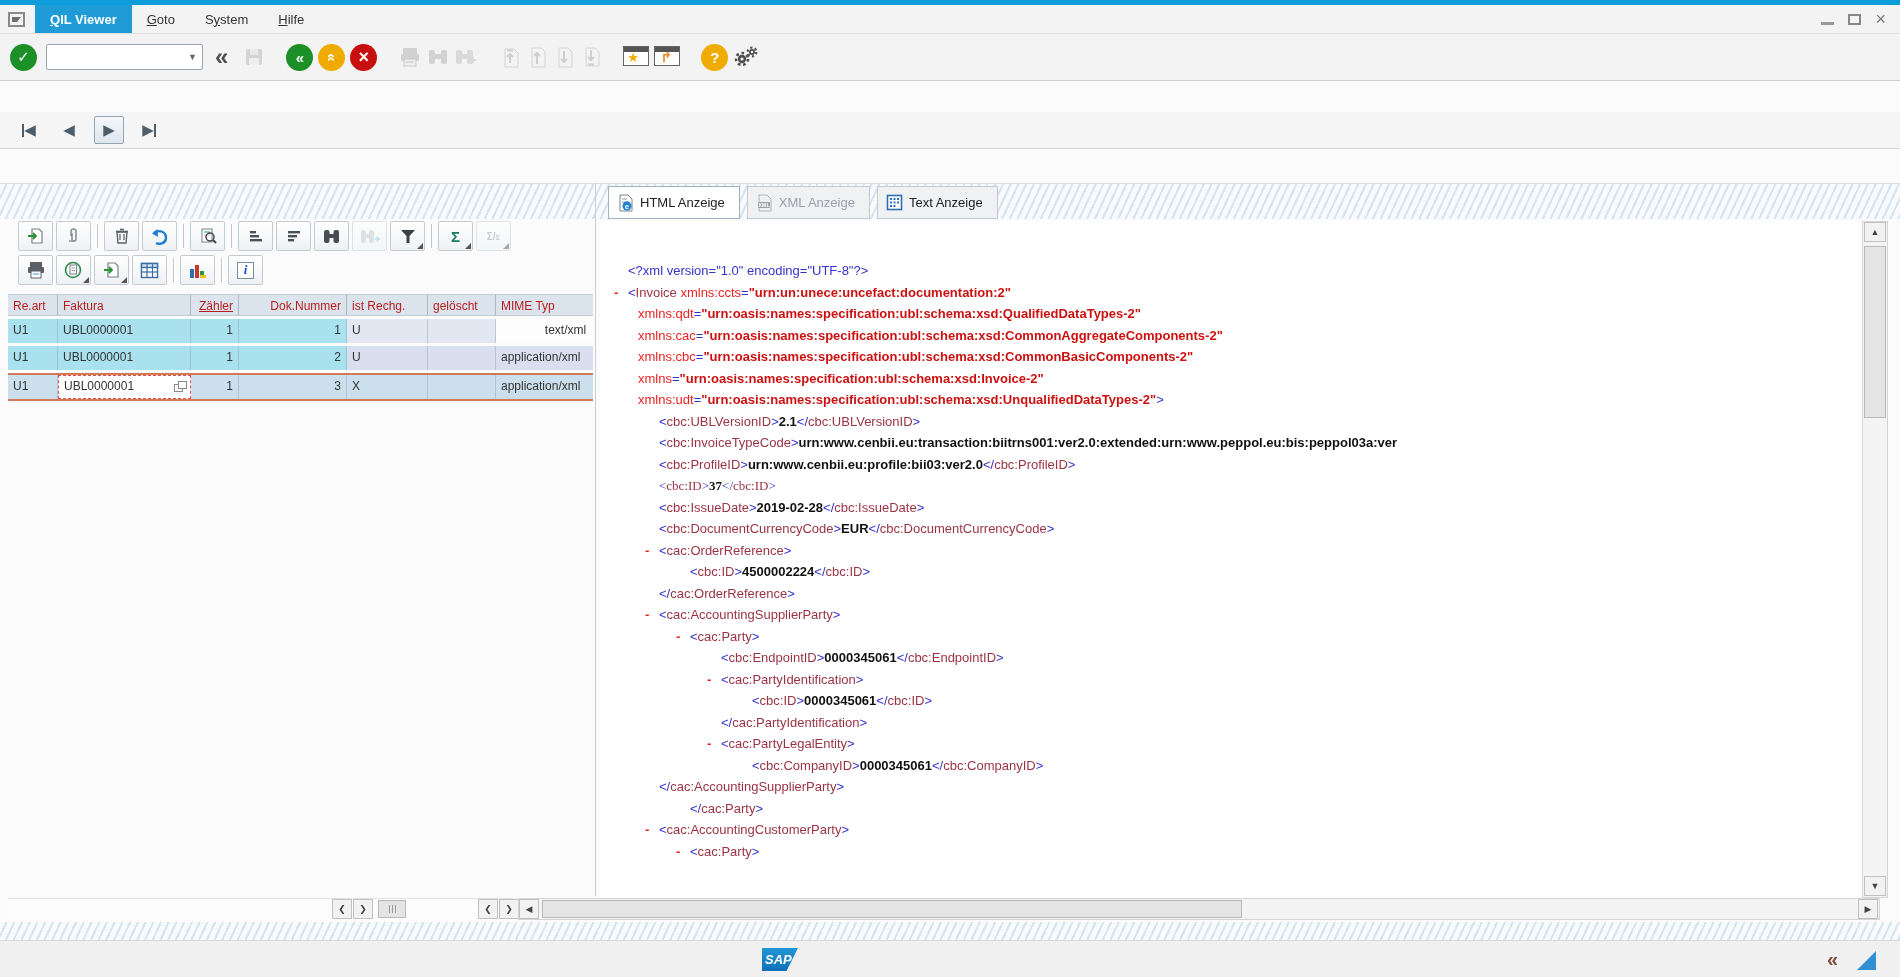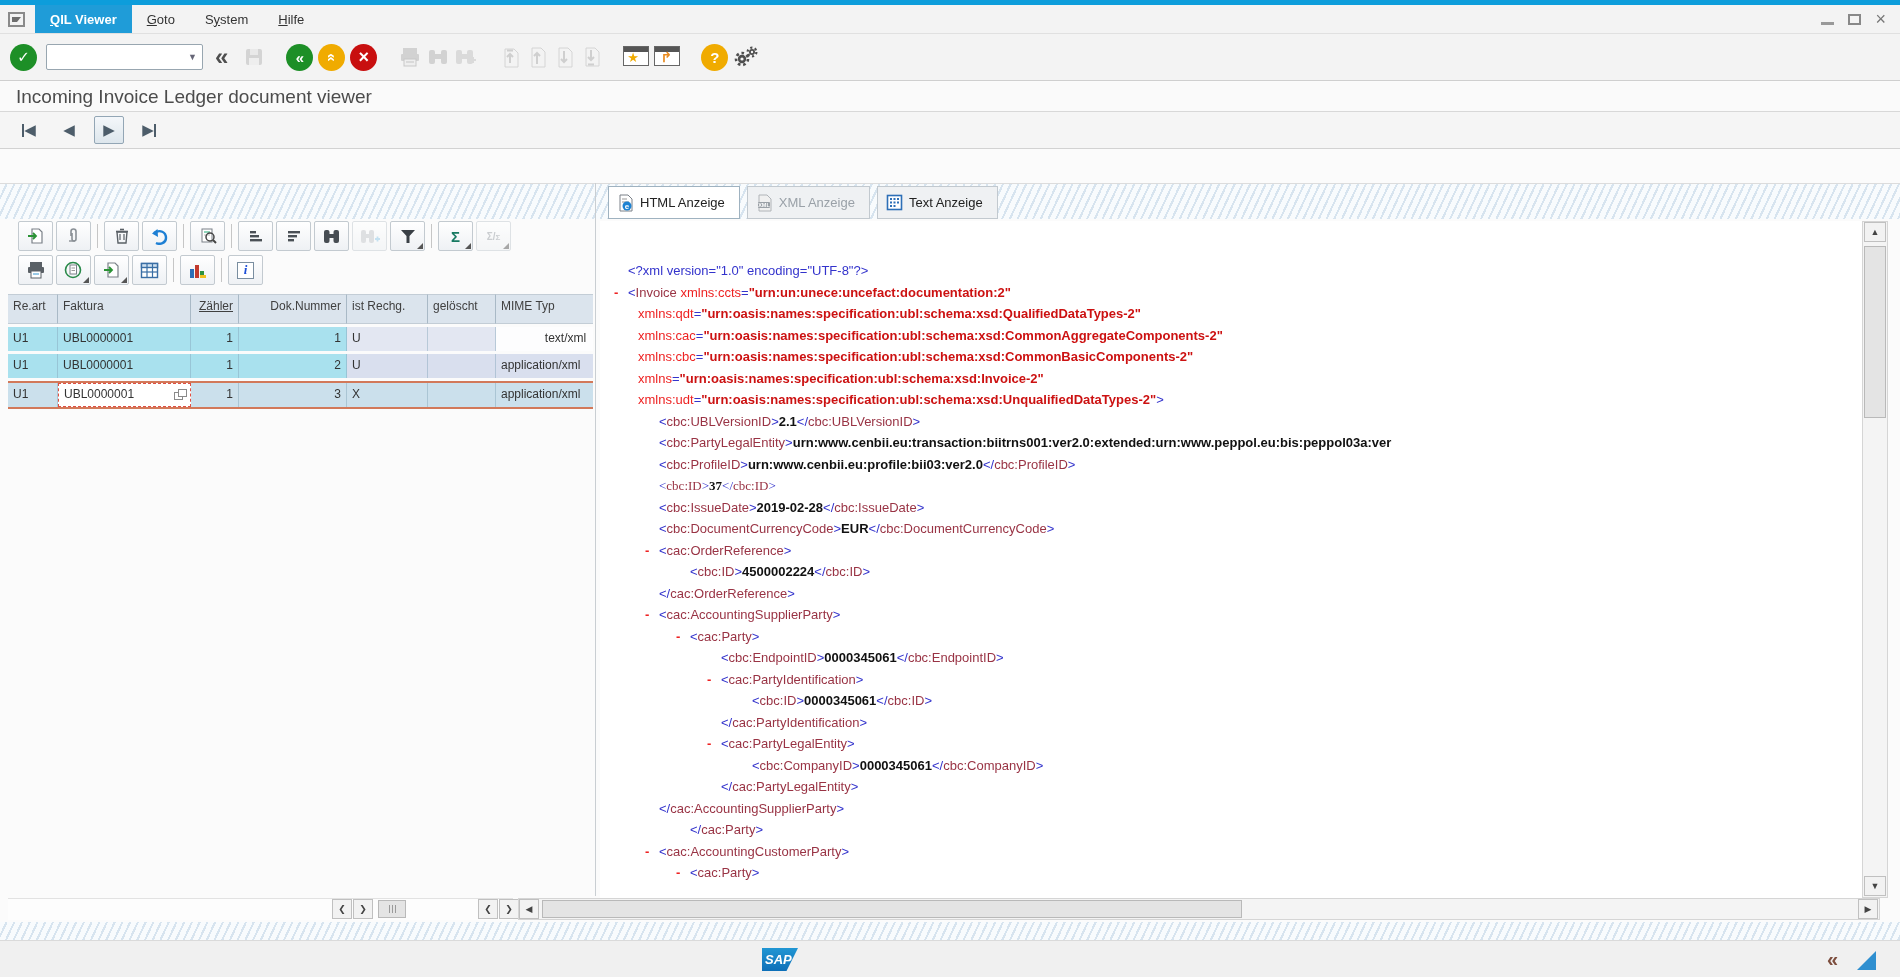--- a/index.html
+++ b/index.html
@@ -54,22 +54,22 @@
            justify-content:center;margin-right:3px;}
   .alv-btn.disabled{opacity:.5;}
   .alv-sep{width:1px;height:24px;background:#c6c6c6;margin:0 6px 0 3px;}
   .ddcorner{position:absolute;right:1px;bottom:1px;width:0;height:0;
             border-left:6px solid transparent;border-bottom:6px solid #555;}
   
   #leftpanel{position:absolute;left:8px;top:68px;width:585px;height:652px;overflow:hidden;}
   #alvtable{position:absolute;left:0;top:76px;white-space:nowrap;font-size:12px;}
   .trow{display:flex;margin-bottom:3px;}
   .tcell{height:24px;padding:4px 5px 0 5px;overflow:hidden;border-right:1px solid rgba(130,165,185,.45);}
-  .thead .tcell{height:30px;background:#dbe4ed;border-right:1px solid #a9b9c6;border-top:1px solid #c3cdd6;
-                border-bottom:1px solid #c3cdd6;color:#404040;}
+  .thead .tcell{height:22px;background:#dbe4ed;border-right:1px solid #a9b9c6;border-top:1px solid #c3cdd6;
+                border-bottom:1px solid #c3cdd6;color:#b91c1c;}
   .selrow{border-top:2px solid #d2795a;border-bottom:2px solid #d2795a;margin-bottom:1px;}
   .fcell{background:#fff !important;border:1px dashed #e05043 !important;position:relative;padding-top:3px;}
   .copyic{position:absolute;right:3px;top:5px;width:13px;height:12px;}
   .copyic i{position:absolute;width:9px;height:8px;border:1px solid #8a8a8a;background:#fff;}
   .copyic i:first-child{left:0;top:3px;}
   .copyic i:last-child{left:4px;top:0;}
   
   #tabs{position:absolute;left:608px;top:36px;display:flex;gap:7px;}
   .tab{height:33px;display:flex;align-items:center;gap:6px;padding:0 14px 0 8px;border:1px solid #c2c9cf;
        background:#eff1f3;font-size:13px;color:#222;}
@@ -250,23 +250,20 @@
             <circle cx="9" cy="14" r="6" fill="none" stroke="#4e4e4e" stroke-width="2.6" stroke-dasharray="2.6 2.8"></circle>
             <circle cx="9" cy="14" r="1.6" fill="#f3f3f3"></circle>
             <circle cx="19" cy="7" r="3" fill="#4e4e4e"></circle>
             <circle cx="19" cy="7" r="4.4" fill="none" stroke="#4e4e4e" stroke-width="2.2" stroke-dasharray="2.2 2.4"></circle>
             <circle cx="19" cy="7" r="1.2" fill="#f3f3f3"></circle>
           </svg>
         </span>
       </span>
     </div>
 
-  <div id="titlebar">
-    <span>Incoming Invoice Ledger document viewer</span>
-  </div>
 
   <div id="navbar">
       <span class="navbtn"><span class="navbar-bar"></span>◀</span>
       <span class="navbtn">◀</span>
       <span class="navbtn raised">▶</span>
       <span class="navbtn">▶<span class="navbar-bar"></span></span>
     </div>
 
   <div id="main">
     <div id="stripeband" class="stripes"></div>
@@ -539,37 +536,36 @@
       </div>
     <div id="xmlpane">
         <div class="xline" style="padding-left: 28px;"><span class="xs-p">&lt;?xml version="1.0" encoding="UTF-8"?&gt;</span></div>
         <div class="xline" style="padding-left: 28px;"><span class="xdash xs-a" style="left: 14px;">-</span><span class="xs-p">&lt;</span><span class="xs-e">Invoice</span><span class="xs-p"> </span><span class="xs-a">xmlns:ccts</span><span class="xs-p">=</span><span class="xs-v">"urn:un:unece:uncefact:documentation:2"</span></div>
         <div class="xline" style="padding-left: 38px;"><span class="xs-a">xmlns:qdt</span><span class="xs-p">=</span><span class="xs-v">"urn:oasis:names:specification:ubl:schema:xsd:QualifiedDataTypes-2"</span></div>
         <div class="xline" style="padding-left: 38px;"><span class="xs-a">xmlns:cac</span><span class="xs-p">=</span><span class="xs-v">"urn:oasis:names:specification:ubl:schema:xsd:CommonAggregateComponents-2"</span></div>
         <div class="xline" style="padding-left: 38px;"><span class="xs-a">xmlns:cbc</span><span class="xs-p">=</span><span class="xs-v">"urn:oasis:names:specification:ubl:schema:xsd:CommonBasicComponents-2"</span></div>
         <div class="xline" style="padding-left: 38px;"><span class="xs-a">xmlns</span><span class="xs-p">=</span><span class="xs-v">"urn:oasis:names:specification:ubl:schema:xsd:Invoice-2"</span></div>
         <div class="xline" style="padding-left: 38px;"><span class="xs-a">xmlns:udt</span><span class="xs-p">=</span><span class="xs-v">"urn:oasis:names:specification:ubl:schema:xsd:UnqualifiedDataTypes-2"</span><span class="xs-p">&gt;</span></div>
         <div class="xline" style="padding-left: 59px;"><span class="xs-p">&lt;</span><span class="xs-e">cbc:UBLVersionID</span><span class="xs-p">&gt;</span><span class="xs-t">2.1</span><span class="xs-p">&lt;/</span><span class="xs-e">cbc:UBLVersionID</span><span class="xs-p">&gt;</span></div>
-        <div class="xline" style="padding-left: 59px;"><span class="xs-p">&lt;</span><span class="xs-e">cbc:PartyLegalEntity</span><span class="xs-p">&gt;</span><span class="xs-t">urn:www.cenbii.eu:transaction:biitrns001:ver2.0:extended:urn:www.peppol.eu:bis:peppol03a:ver</span></div>
+        <div class="xline" style="padding-left: 59px;"><span class="xs-p">&lt;</span><span class="xs-e">cbc:InvoiceTypeCode</span><span class="xs-p">&gt;</span><span class="xs-t">urn:www.cenbii.eu:transaction:biitrns001:ver2.0:extended:urn:www.peppol.eu:bis:peppol03a:ver</span></div>
         <div class="xline" style="padding-left: 59px;"><span class="xs-p">&lt;</span><span class="xs-e">cbc:ProfileID</span><span class="xs-p">&gt;</span><span class="xs-t">urn:www.cenbii.eu:profile:bii03:ver2.0</span><span class="xs-p">&lt;/</span><span class="xs-e">cbc:ProfileID</span><span class="xs-p">&gt;</span></div>
         <div class="xline" style="padding-left: 59px; font-family: Liberation Serif, serif;"><span class="xs-p">&lt;</span><span class="xs-e">cbc:ID</span><span class="xs-p">&gt;</span><span class="xs-t">37</span><span class="xs-p">&lt;/</span><span class="xs-e">cbc:ID</span><span class="xs-p">&gt;</span></div>
         <div class="xline" style="padding-left: 59px;"><span class="xs-p">&lt;</span><span class="xs-e">cbc:IssueDate</span><span class="xs-p">&gt;</span><span class="xs-t">2019-02-28</span><span class="xs-p">&lt;/</span><span class="xs-e">cbc:IssueDate</span><span class="xs-p">&gt;</span></div>
         <div class="xline" style="padding-left: 59px;"><span class="xs-p">&lt;</span><span class="xs-e">cbc:DocumentCurrencyCode</span><span class="xs-p">&gt;</span><span class="xs-t">EUR</span><span class="xs-p">&lt;/</span><span class="xs-e">cbc:DocumentCurrencyCode</span><span class="xs-p">&gt;</span></div>
         <div class="xline" style="padding-left: 59px;"><span class="xdash xs-a" style="left: 45px;">-</span><span class="xs-p">&lt;</span><span class="xs-e">cac:OrderReference</span><span class="xs-p">&gt;</span></div>
         <div class="xline" style="padding-left: 90px;"><span class="xs-p">&lt;</span><span class="xs-e">cbc:ID</span><span class="xs-p">&gt;</span><span class="xs-t">4500002224</span><span class="xs-p">&lt;/</span><span class="xs-e">cbc:ID</span><span class="xs-p">&gt;</span></div>
         <div class="xline" style="padding-left: 59px;"><span class="xs-p">&lt;/</span><span class="xs-e">cac:OrderReference</span><span class="xs-p">&gt;</span></div>
         <div class="xline" style="padding-left: 59px;"><span class="xdash xs-a" style="left: 45px;">-</span><span class="xs-p">&lt;</span><span class="xs-e">cac:AccountingSupplierParty</span><span class="xs-p">&gt;</span></div>
         <div class="xline" style="padding-left: 90px;"><span class="xdash xs-a" style="left: 76px;">-</span><span class="xs-p">&lt;</span><span class="xs-e">cac:Party</span><span class="xs-p">&gt;</span></div>
         <div class="xline" style="padding-left: 121px;"><span class="xs-p">&lt;</span><span class="xs-e">cbc:EndpointID</span><span class="xs-p">&gt;</span><span class="xs-t">0000345061</span><span class="xs-p">&lt;/</span><span class="xs-e">cbc:EndpointID</span><span class="xs-p">&gt;</span></div>
         <div class="xline" style="padding-left: 121px;"><span class="xdash xs-a" style="left: 107px;">-</span><span class="xs-p">&lt;</span><span class="xs-e">cac:PartyIdentification</span><span class="xs-p">&gt;</span></div>
         <div class="xline" style="padding-left: 152px;"><span class="xs-p">&lt;</span><span class="xs-e">cbc:ID</span><span class="xs-p">&gt;</span><span class="xs-t">0000345061</span><span class="xs-p">&lt;/</span><span class="xs-e">cbc:ID</span><span class="xs-p">&gt;</span></div>
         <div class="xline" style="padding-left: 121px;"><span class="xs-p">&lt;/</span><span class="xs-e">cac:PartyIdentification</span><span class="xs-p">&gt;</span></div>
         <div class="xline" style="padding-left: 121px;"><span class="xdash xs-a" style="left: 107px;">-</span><span class="xs-p">&lt;</span><span class="xs-e">cac:PartyLegalEntity</span><span class="xs-p">&gt;</span></div>
         <div class="xline" style="padding-left: 152px;"><span class="xs-p">&lt;</span><span class="xs-e">cbc:CompanyID</span><span class="xs-p">&gt;</span><span class="xs-t">0000345061</span><span class="xs-p">&lt;/</span><span class="xs-e">cbc:CompanyID</span><span class="xs-p">&gt;</span></div>
-        <div class="xline" style="padding-left: 121px;"><span class="xs-p">&lt;/</span><span class="xs-e">cac:PartyLegalEntity</span><span class="xs-p">&gt;</span></div>
         <div class="xline" style="padding-left: 59px;"><span class="xs-p">&lt;/</span><span class="xs-e">cac:AccountingSupplierParty</span><span class="xs-p">&gt;</span></div>
         <div class="xline" style="padding-left: 90px;"><span class="xs-p">&lt;/</span><span class="xs-e">cac:Party</span><span class="xs-p">&gt;</span></div>
         <div class="xline" style="padding-left: 59px;"><span class="xdash xs-a" style="left: 45px;">-</span><span class="xs-p">&lt;</span><span class="xs-e">cac:AccountingCustomerParty</span><span class="xs-p">&gt;</span></div>
         <div class="xline" style="padding-left: 90px;"><span class="xdash xs-a" style="left: 76px;">-</span><span class="xs-p">&lt;</span><span class="xs-e">cac:Party</span><span class="xs-p">&gt;</span></div>
       </div>
 
     <div>
       <div class="strack" style="left:1862px;top:71px;width:26px;height:677px;"></div>
       <div class="sbtn" style="left:1864px;top:72px;width:22px;">▲</div>
       <div class="sthumb" style="left:1864px;top:96px;width:22px;height:172px;"></div>

